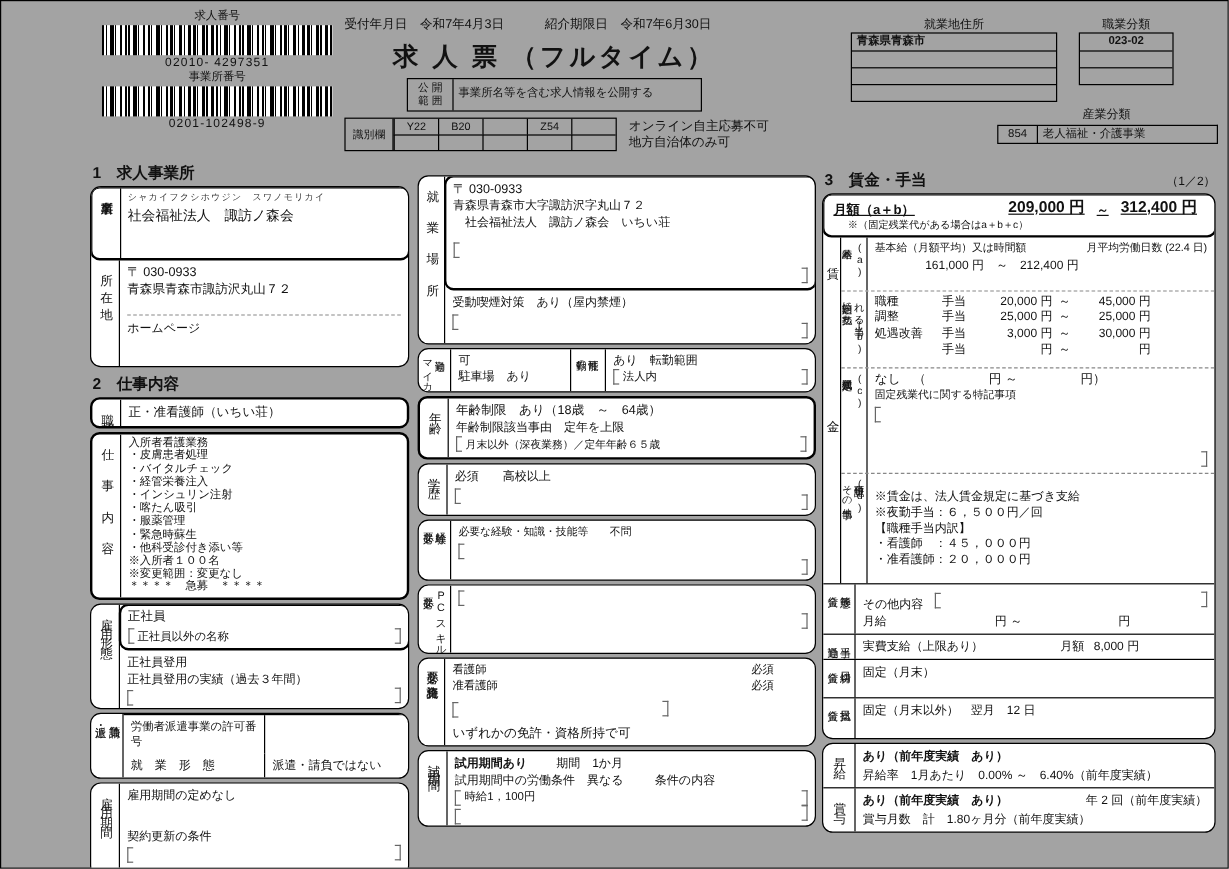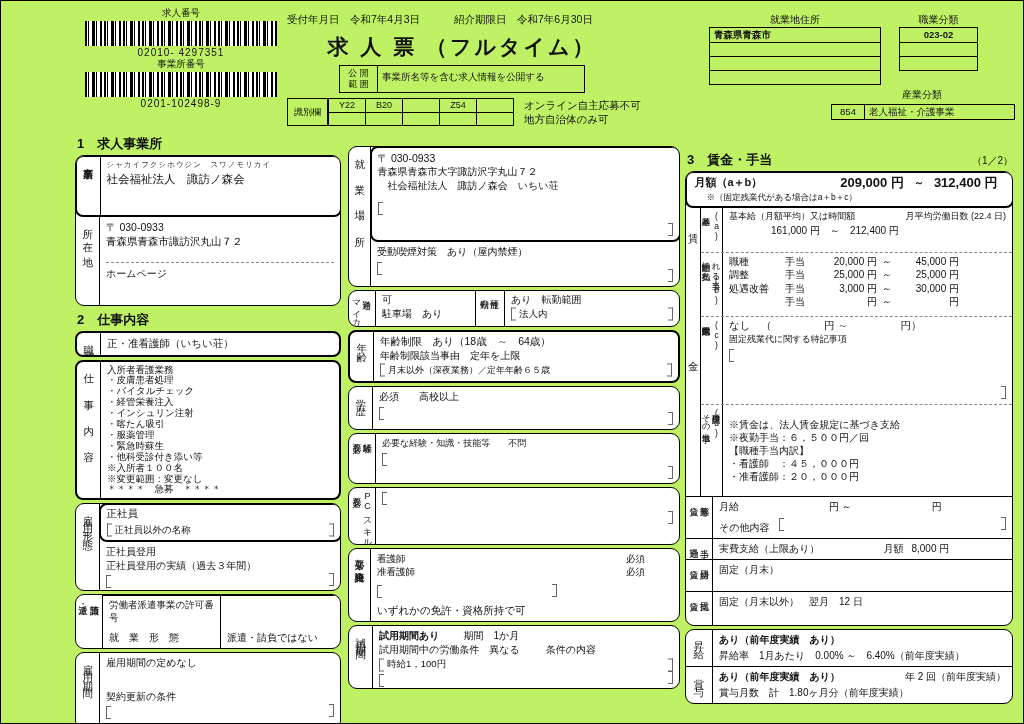--- a/index.html
+++ b/index.html
@@ -1,16 +1,16 @@
 <!DOCTYPE html>
 <html><head>
 <meta charset="utf-8">
 <style>
   html,body{margin:0;padding:0;background:#e8e8e8;}
-  .page{position:relative;width:1024px;height:724px;background:#bef264;color:#111;
+  .page{position:relative;width:1024px;height:724px;background:#a3a3a3;color:#111;
     font-family:"Liberation Sans",sans-serif;font-size:10px;overflow:hidden;
     box-sizing:border-box;border:1px solid #000;}
   .page *{box-sizing:border-box;}
 
   
   .box{border:1.5px solid #000;border-radius:9px;background:#fff;display:flex;overflow:hidden;margin-bottom:3px;}
   .emph{border:2.5px solid #000;border-radius:8px;}
   .labcell{flex:0 0 24px;border-right:1px solid #000;display:flex;justify-content:center;padding:3px 0;}
   .vlab{writing-mode:vertical-lr;text-orientation:upright;white-space:pre-line;line-height:11.5px;font-size:10.5px;}
   .ls-xl{letter-spacing:26px;} .ls-lg{letter-spacing:14px;} .ls-md{letter-spacing:8px;} .ls-sm{letter-spacing:4px;}
@@ -56,21 +56,21 @@
   .mini-tbl .r{border-top:1px solid #000;height:14px;font-size:9.5px;text-align:left;padding:0 4px;line-height:14px;}
   .mini-tbl .r:first-child{border-top:none;font-weight:bold;}
   .ind-row{display:flex;justify-content:flex-end;margin-top:2px;}
   .ind-code{border:1px solid #000;width:34px;text-align:center;font-size:9.5px;line-height:14px;}
   .ind-name{border:1px solid #000;border-left:none;width:150px;font-size:9.5px;line-height:14px;padding:0 4px;}
   .ind-lab{text-align:center;font-size:10px;margin-top:3px;}
 
   
   .col1{position:absolute;left:74px;top:134px;width:266px;}
   .col2{position:absolute;left:347px;top:145px;width:332px;}
-  .col3{position:absolute;left:684px;top:150px;width:328px;}
+  .col3{position:absolute;left:684px;top:140px;width:328px;}
   .sec-h{font-size:13px;font-weight:600;margin:0 0 2px 2px;}
   .h3row{display:flex;justify-content:space-between;align-items:baseline;margin:0 0 2px 2px;}
   .h3row .pg{font-size:10px;font-weight:400;}
 
   
   .kana{font-size:7.5px;color:#333;letter-spacing:1px;}
   .org{font-size:11.5px;margin-top:2px;}
   .addr-line{font-size:10.5px;line-height:14px;}
   .hp-row{border-top:1px dashed #888;margin-top:14px;padding-top:4px;font-size:10px;}
   .desc{white-space:pre-line;font-size:9.5px;line-height:10.9px;}
@@ -79,21 +79,21 @@
   .ws-lab{flex:0 0 118px;border-right:1px solid #000;padding:3px 6px;font-size:10px;}
   .ws-val{flex:1;padding:3px 6px;font-size:10px;}
 
   
   .place-inner{border:2.5px solid #000;border-radius:8px;margin:-1.5px -1.5px 0;padding:3px 6px;}
   .small9{font-size:9px;}
   .licrow{display:flex;justify-content:space-between;font-size:9.5px;line-height:13px;padding-right:28px;}
 
   
   .monthly{margin:-1.5px -1.5px 0;padding:1px 8px 2px;}
-  .mline{display:flex;align-items:center;font-weight:bold;}
+  .mline{display:flex;align-items:flex-end;font-weight:bold;text-decoration:underline;}
   .mline .ml{font-size:11px;}
   .mline .amt{font-size:13px;}
   .mline .sp{flex:1;}
   .mnote{font-size:8.5px;font-weight:400;margin-left:12px;}
   .wgrid{display:flex;}
   .wspan{flex:0 0 15px;border-right:1px solid #000;display:flex;justify-content:center;align-items:center;}
   .wspan .vlab{letter-spacing:128px;}
   .wrows{flex:1;min-width:0;}
   .wrow{display:flex;}
   .wsub{flex:0 0 22px;border-right:1px solid #000;display:flex;justify-content:center;padding:3px 0;}
@@ -513,28 +513,28 @@
           </div>
         </div>
       </div>
 
       <div class="formrow">
         <div class="frlab">
             <span class="vlab">賃金
 形態等</span>
           </div>
         <div class="frcontent">
+          <div class="fx" style="gap:10px;margin-top:3px">
+              <span>その他内容</span>
+              <span class="bkarea" style="flex:1;height:14px"></span>
+            </div>
           <div class="fx">
               <span>月給</span>
               <span style="margin-left:90px">円 ～　　　　　　　　円</span>
             </div>
-          <div class="fx" style="gap:10px;margin-top:3px">
-              <span>その他内容</span>
-              <span class="bkarea" style="flex:1;height:14px"></span>
-            </div>
         </div>
       </div>
 
       <div class="formrow">
         <div class="frlab">
             <span class="vlab">通勤
 手当</span>
           </div>
         <div class="frcontent fx" style="gap:8px;align-items:center">
           <span>実費支給（上限あり）</span>

